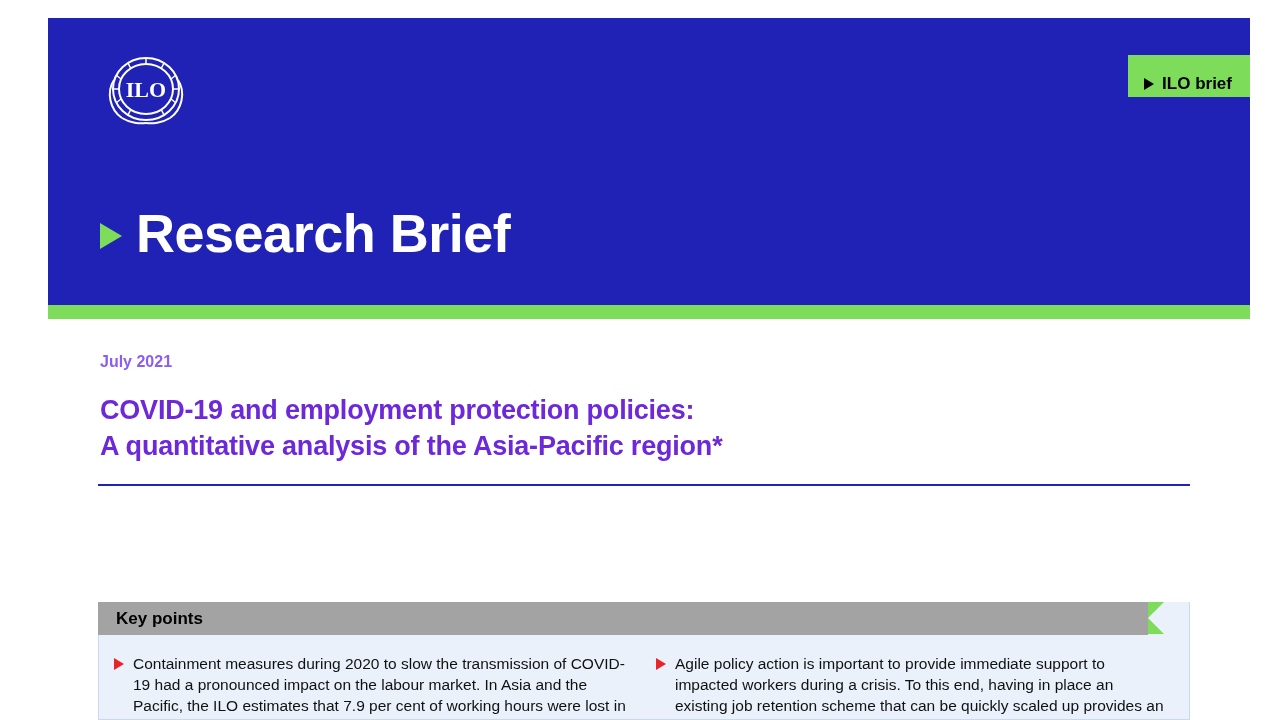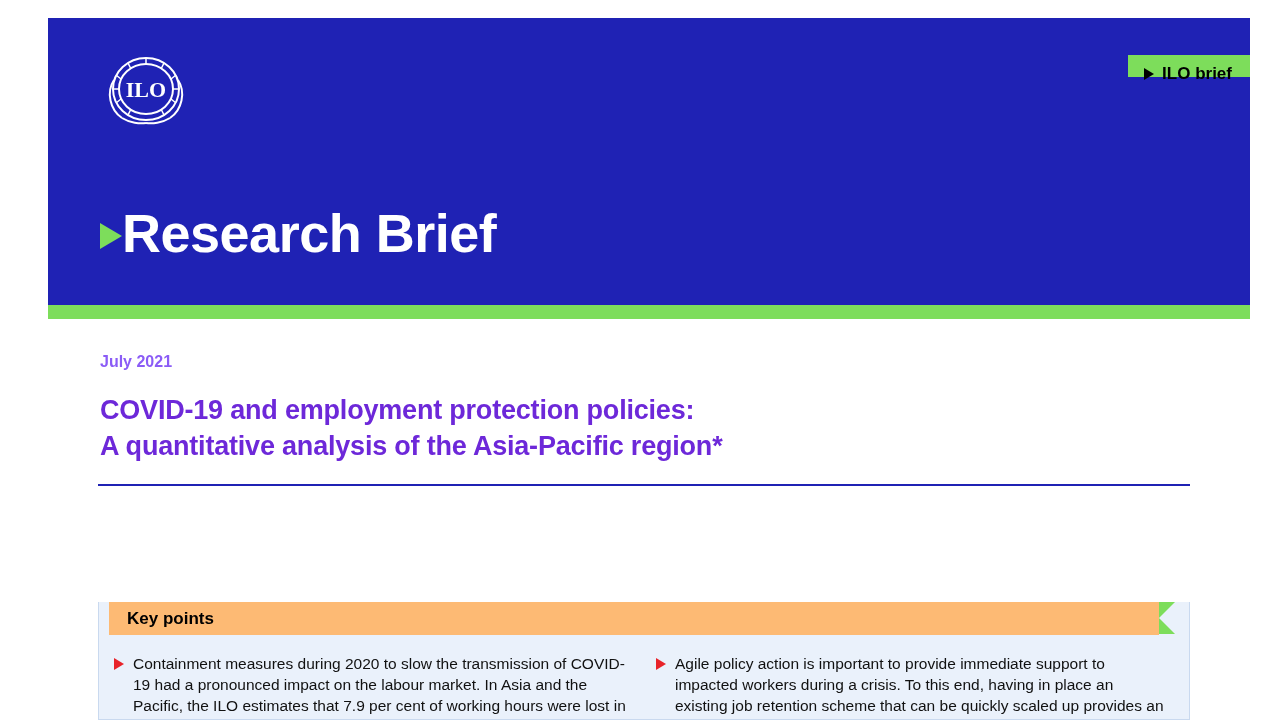--- a/index.html
+++ b/index.html
@@ -66,21 +66,21 @@
     font-weight: bold;
     line-height: 1.24;
     letter-spacing: 0.1px;
   }
 
   
   .brief-tag {
     position: absolute;
     right: 0;
     top: 37px;
-    height: 22px;
+    height: 42px;
     background: #7ddd5b;
     color: #000000;
     font-size: 17px;
     font-weight: bold;
     display: flex;
     align-items: center;
     padding: 16px 18px 0 16px;
     gap: 8px;
   }
   .tri-black {
@@ -90,20 +90,21 @@
     border-left: 10px solid #000000;
   }
 
   
   .mast-title {
     position: absolute;
     left: 52px;
     top: 188px;
     display: flex;
     align-items: center;
+    gap: 14px;
   }
   .tri-green-lg {
     width: 0; height: 0;
     border-top: 13px solid transparent;
     border-bottom: 13px solid transparent;
     border-left: 22px solid #7ddd5b;
     margin-top: 6px;
   }
   .mast-title-text {
     color: #ffffff;
@@ -148,25 +149,25 @@
     left: 98px;
     top: 602px;
     width: 1092px;
     height: 118px;
     background: #eaf1fb;
     border: 1px solid #c9d9ef;
     border-top: none;
   }
   .keypoints-header {
     position: absolute;
-    left: 109px;
+    left: 98px;
     top: 602px;
     width: 1050px;
     height: 33px;
-    background: #fdba74;
+    background: #a3a3a3;
     color: #000000;
     font-size: 17px;
     font-weight: bold;
     display: flex;
     align-items: center;
     padding-left: 18px;
   }
   .keypoints-header::after {
     content: "";
     position: absolute;

